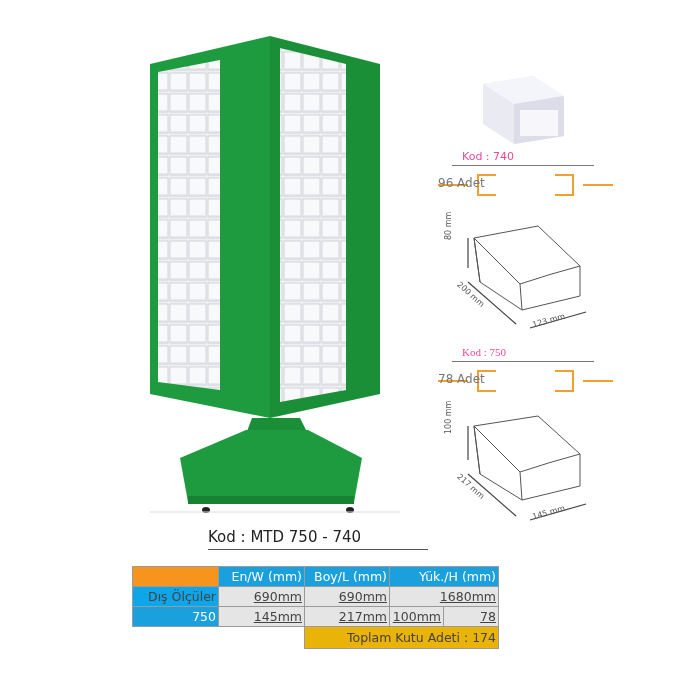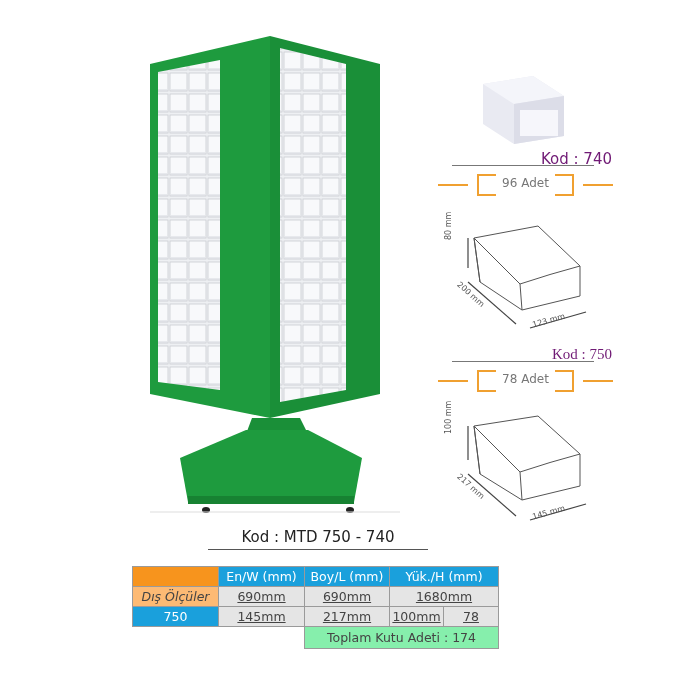--- a/index.html
+++ b/index.html
@@ -1,34 +1,34 @@
 <!DOCTYPE html>
 <html><head>
 <meta charset="utf-8">
 <style>
   html,body{margin:0;padding:0;background:#fff;}
   body{width:700px;height:700px;position:relative;overflow:hidden;font-family:"DejaVu Sans","Liberation Sans",sans-serif;color:#333;}
   .abs{position:absolute;}
   
   .tower svg{display:block;}
   
-  .kod{font-size:15px;color:#701a75;text-align:right;width:150px;}
+  .kod{font-size:11px;color:#ec4899;text-align:left;width:150px;}
   .kod-rule{height:1px;background:#777;}
   .adet-wrap{width:175px;height:22px;}
-  .adet-label{position:absolute;left:0;right:0;top:2px;text-align:center;font-size:12px;color:#777;}
+  .adet-label{position:absolute;left:0;right:0;top:2px;text-align:left;font-size:12px;color:#777;}
   
-  .title{font-size:15px;color:#222;text-align:center;width:220px;}
+  .title{font-size:15px;color:#222;width:220px;}
   
   table.spec{position:absolute;left:132px;top:566px;border-collapse:collapse;font-size:12.5px;}
-  table.spec td{border:1px solid #9a9a9a;text-align:center;height:19px;padding:0 2px;color:#444;white-space:nowrap;}
+  table.spec td{border:1px solid #9a9a9a;text-align:right;height:19px;padding:0 2px;color:#444;white-space:nowrap;}
   .c-blue{background:#1aa0dc;color:#fff !important;}
   .c-orange{background:#f7941d;}
-  .c-gray{background:#fdba74;color:#444;font-style:italic;}
+  .c-gray{background:#0ea5e9;color:#444;}
   .c-white{background:#e5e5e5;text-decoration:underline;}
-  .c-total{background:#86efac;color:#444;}
+  .c-total{background:#eab308;color:#444;}
   .noborder{border:none !important;background:transparent;}
 </style>
 </head>
 <body>
 
 <div class="abs tower" style="left:150px;top:30px;">
   <svg width="250" height="490" viewBox="0 0 250 490">
     <defs>
       <pattern id="drawers" width="19" height="21" patternUnits="userSpaceOnUse">
         <rect width="19" height="21" fill="#eef0f3"></rect>

